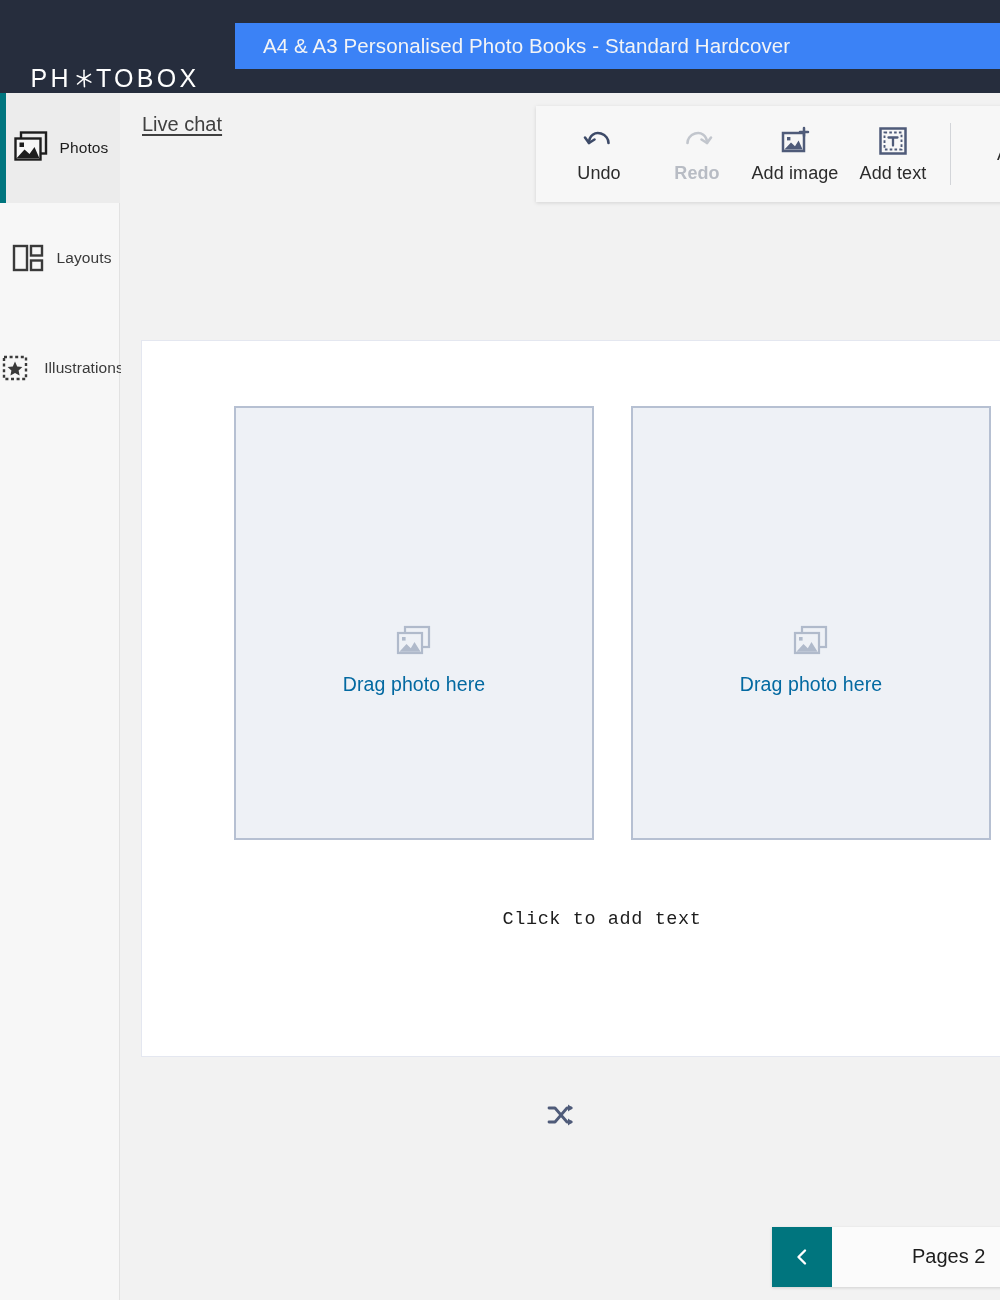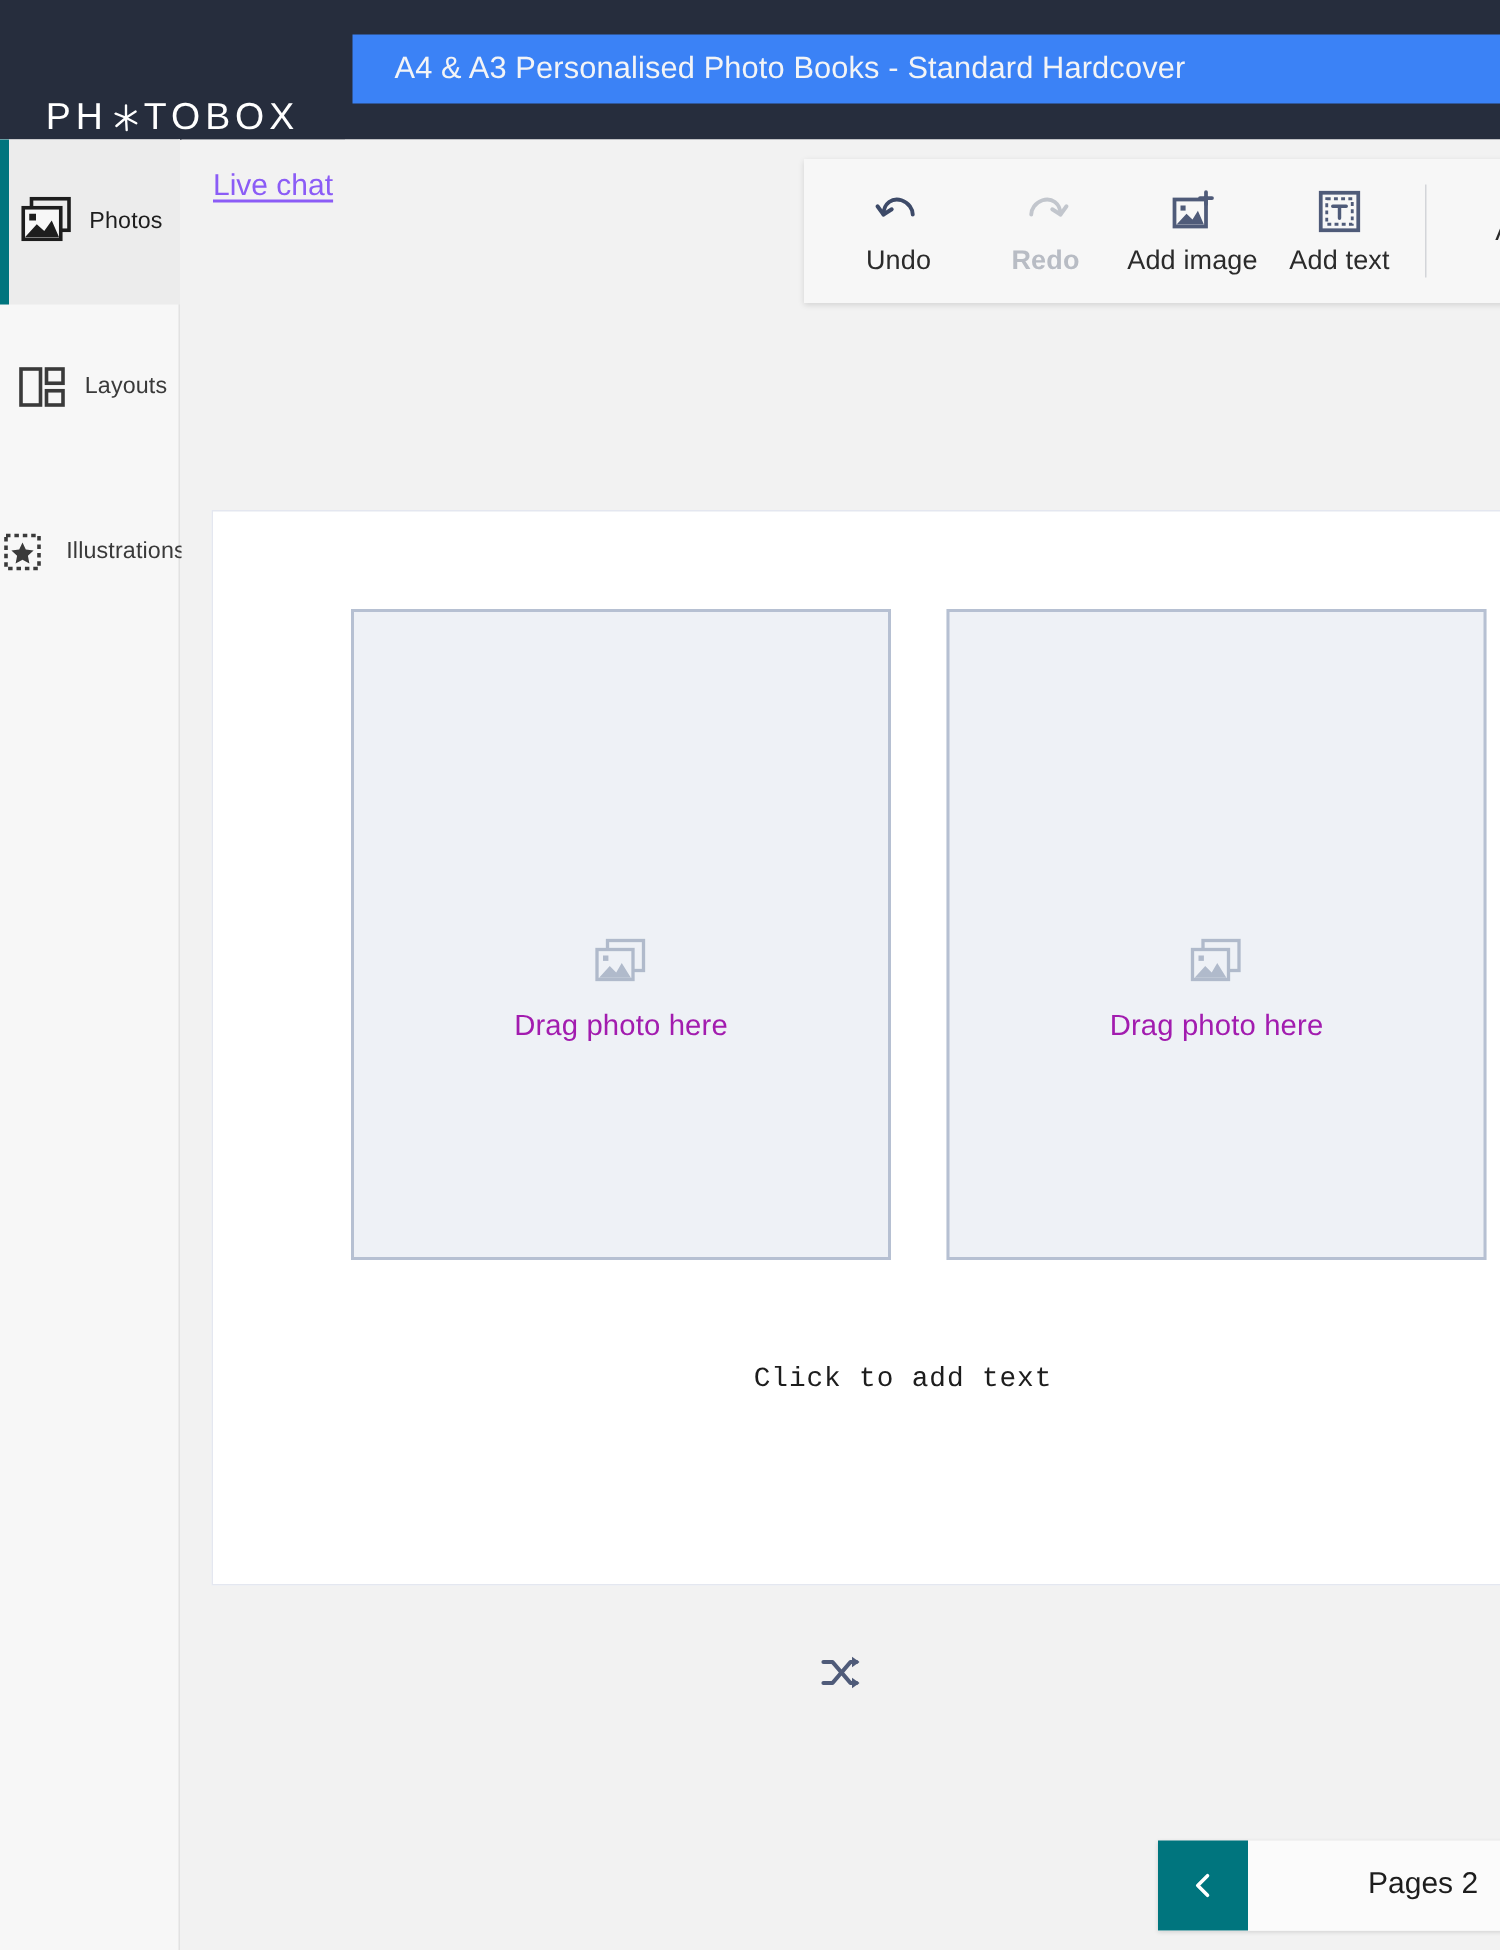--- a/index.html
+++ b/index.html
@@ -115,21 +115,21 @@
     width: 879px;
     height: 1120px;
     background: #f2f2f2;
     overflow: hidden;
   }
 
   .live-chat {
     position: absolute;
     top: 20px; left: 21px;
     font-size: 20px;
-    color: #8b5cf6;
+    color: #404040;
     text-decoration: underline;
     text-underline-offset: 3px;
     cursor: pointer;
   }
 
   
   .toolbar {
     position: absolute;
     top: 13px; left: 415px;
     height: 96px;
@@ -193,21 +193,21 @@
   .slot-inner {
     display: flex;
     flex-direction: column;
     align-items: center;
     gap: 10px;
     transform: translateY(35px);
   }
   .slot-icon { width: 42px; height: 42px; display: block; }
   .slot-text {
     font-size: 19.5px;
-    color: #a21caf;
+    color: #0369a1;
     letter-spacing: 0.1px;
   }
   .text-slot {
     position: absolute;
     top: 568px;
     left: 0;
     width: 920px;
     text-align: center;
     font-family: "Liberation Mono", "DejaVu Sans Mono", monospace;
     font-size: 18.5px;

